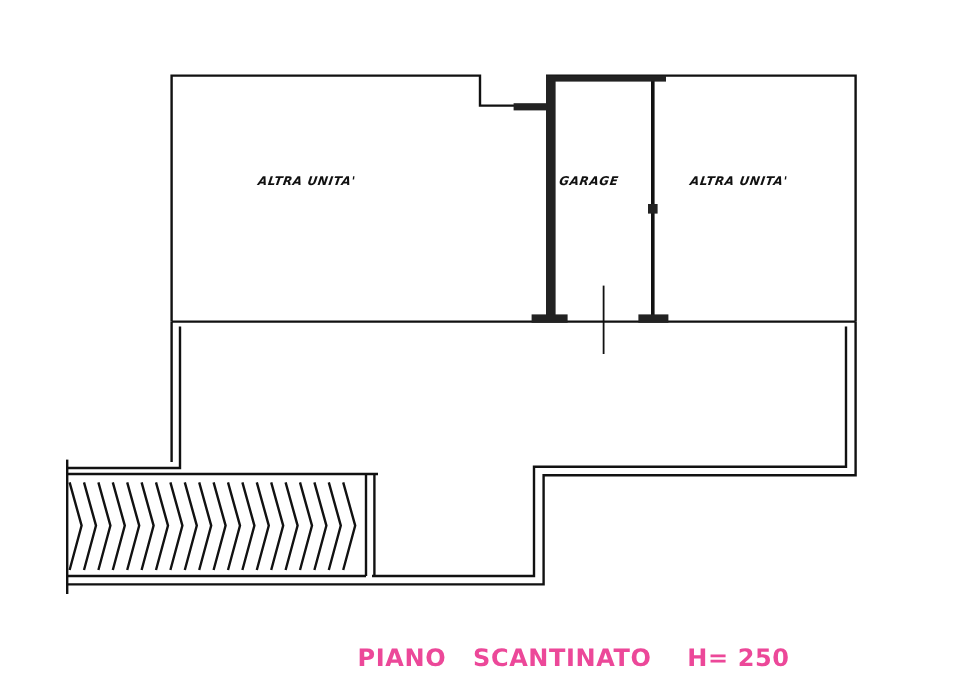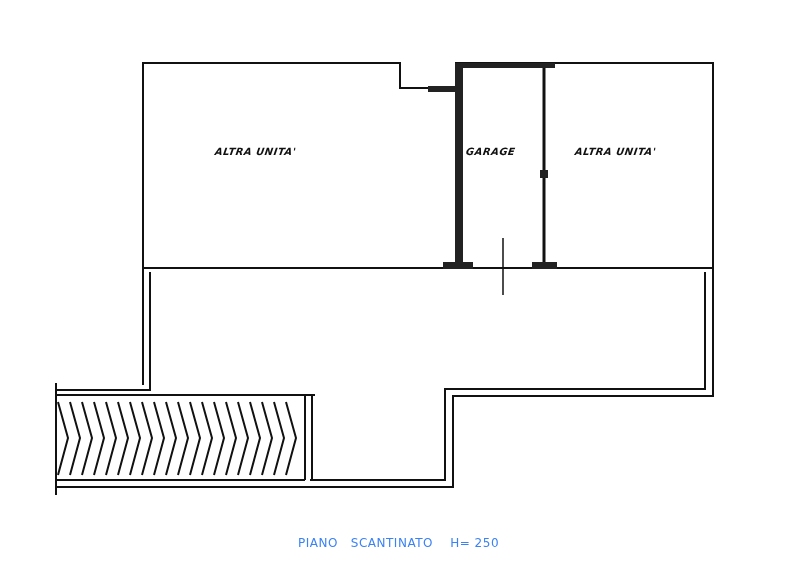--- a/index.html
+++ b/index.html
@@ -1,19 +1,19 @@
 <!DOCTYPE html>
 <html><head>
 <meta charset="utf-8">
 <style>
   html, body { margin: 0; padding: 0; background: #ffffff; }
   body { width: 800px; height: 577px; position: relative; overflow: hidden; font-family: "DejaVu Sans", sans-serif; }
   svg { position: absolute; left: 0; top: 0; }
   .label { position: absolute; font-family: "DejaVu Sans", sans-serif; font-style: italic; font-weight: bold; font-size: 10px; color: #111; letter-spacing: 0.5px; transform: skewX(-8deg); }
-  .title { position: absolute; font-family: "DejaVu Sans", sans-serif; font-weight: normal; font-size: 12px; color: #3b82f6; letter-spacing: 0.5px; }
+  .title { position: absolute; font-family: "DejaVu Sans", sans-serif; font-weight: bold; font-size: 20px; color: #ec4899; letter-spacing: 0.5px; }
 </style>
 </head>
 <body>
 
 <svg width="800" height="577" viewBox="0 0 800 577">
   <g stroke="#111" fill="none" stroke-width="2">
 
     <polyline points="143,268 143,63 400,63 400,88 455,88"></polyline>
 
     <polyline points="455,63 713,63 713,268"></polyline>

